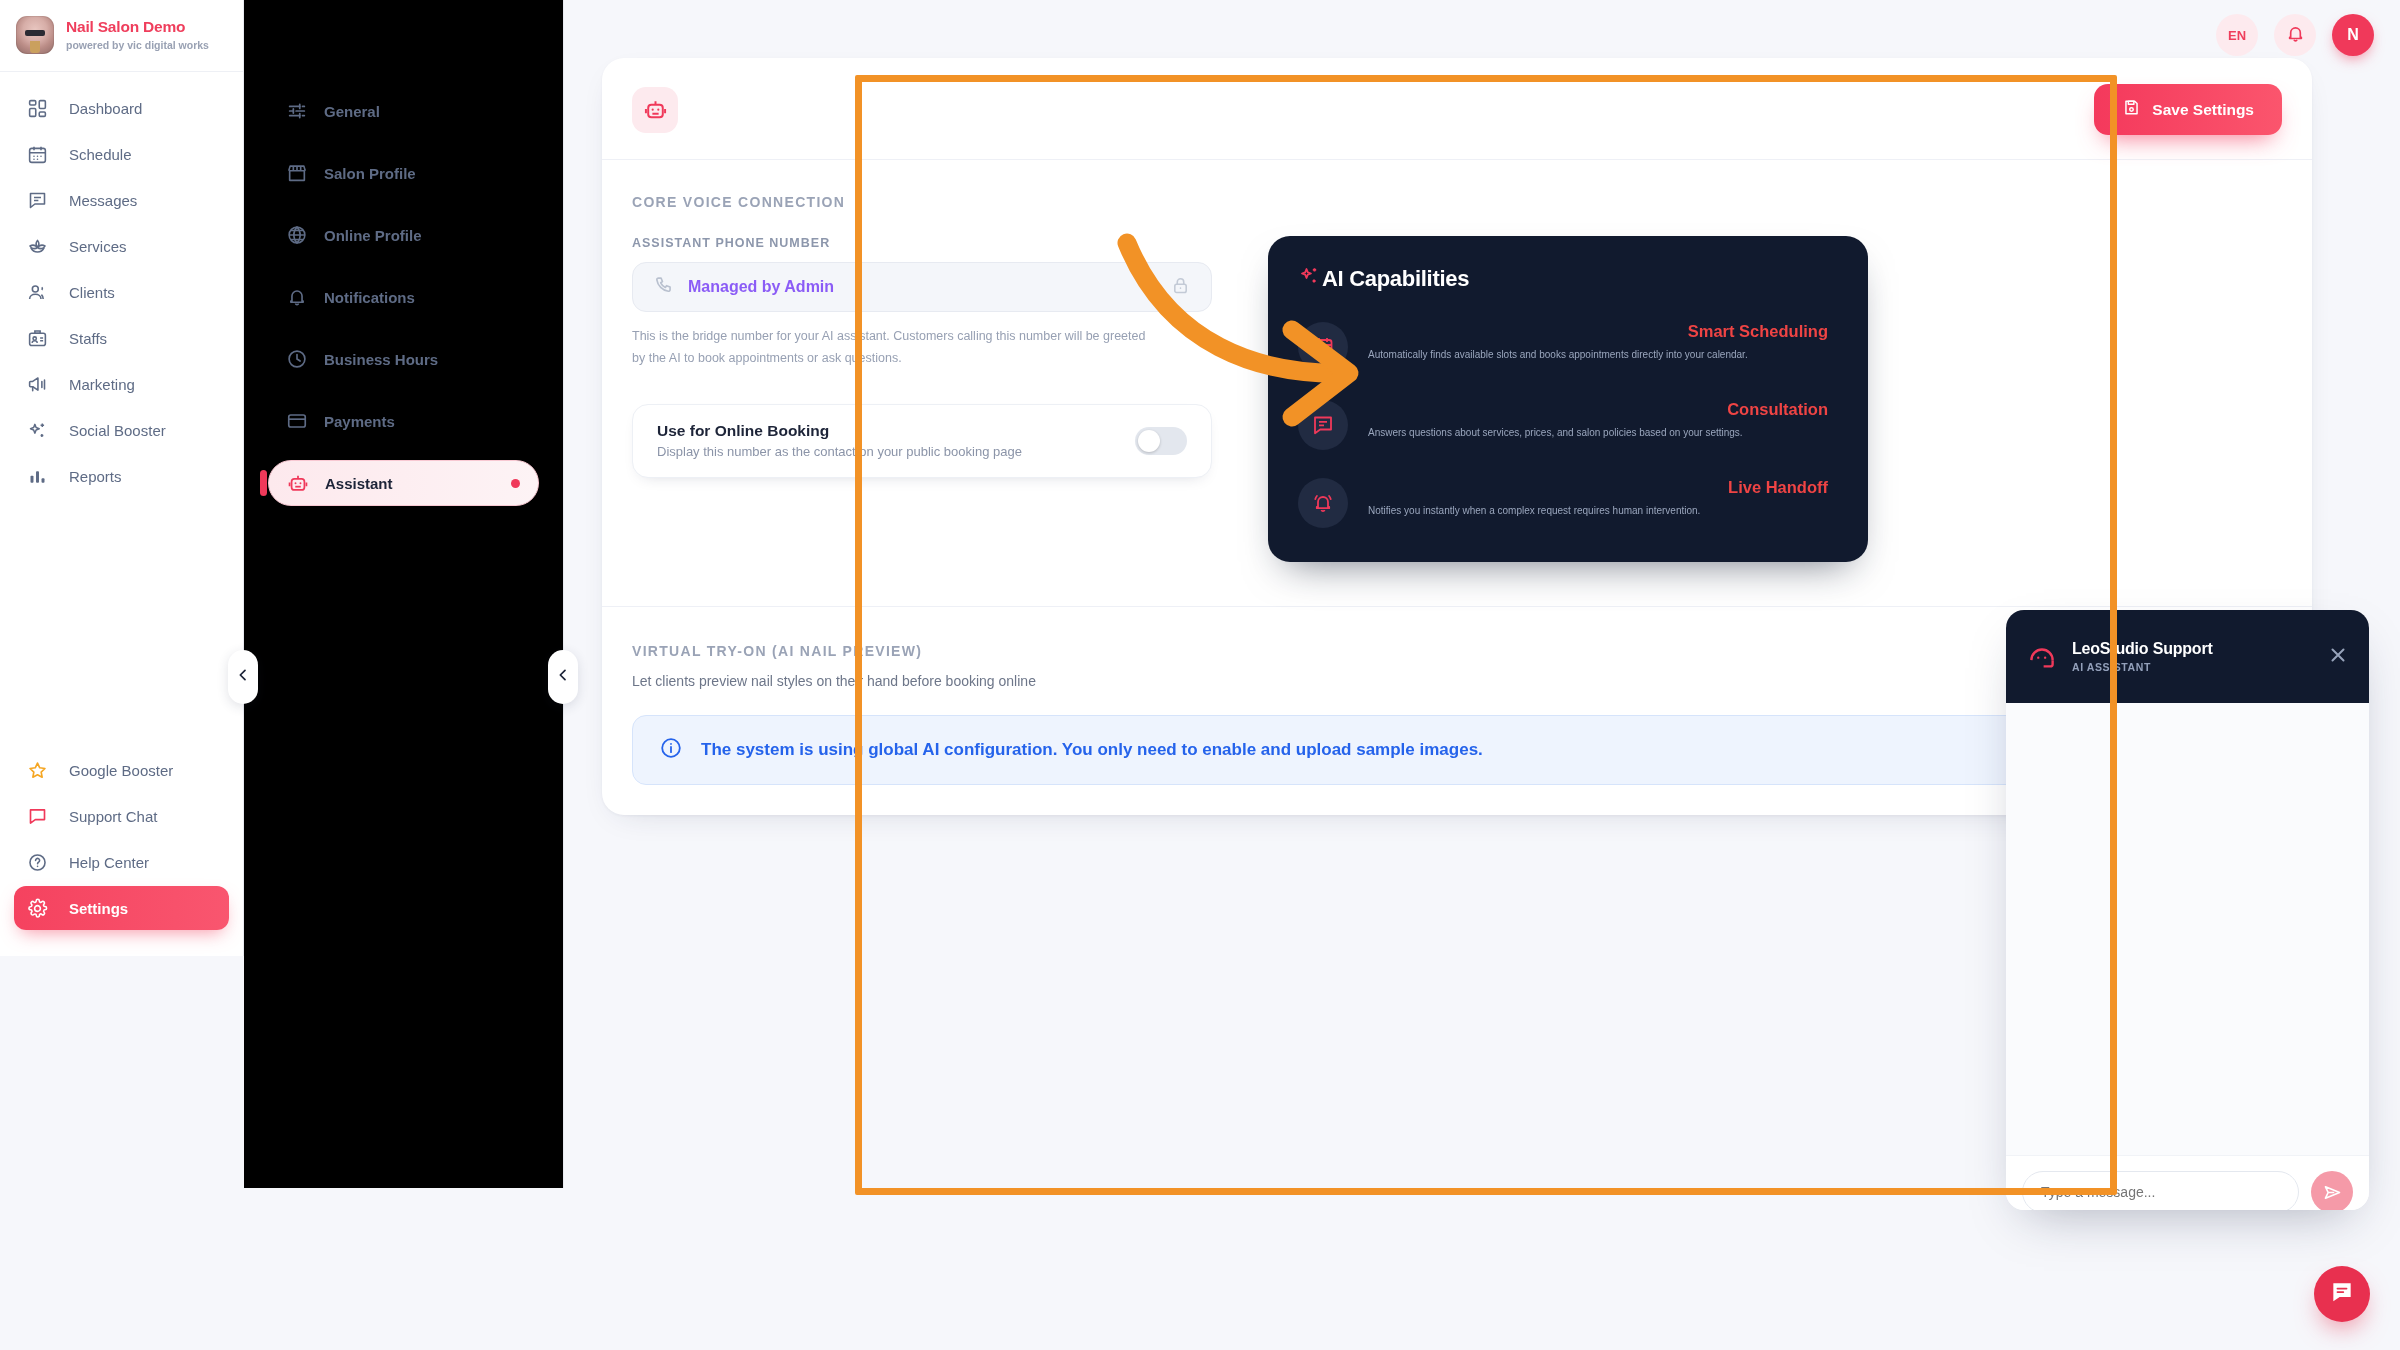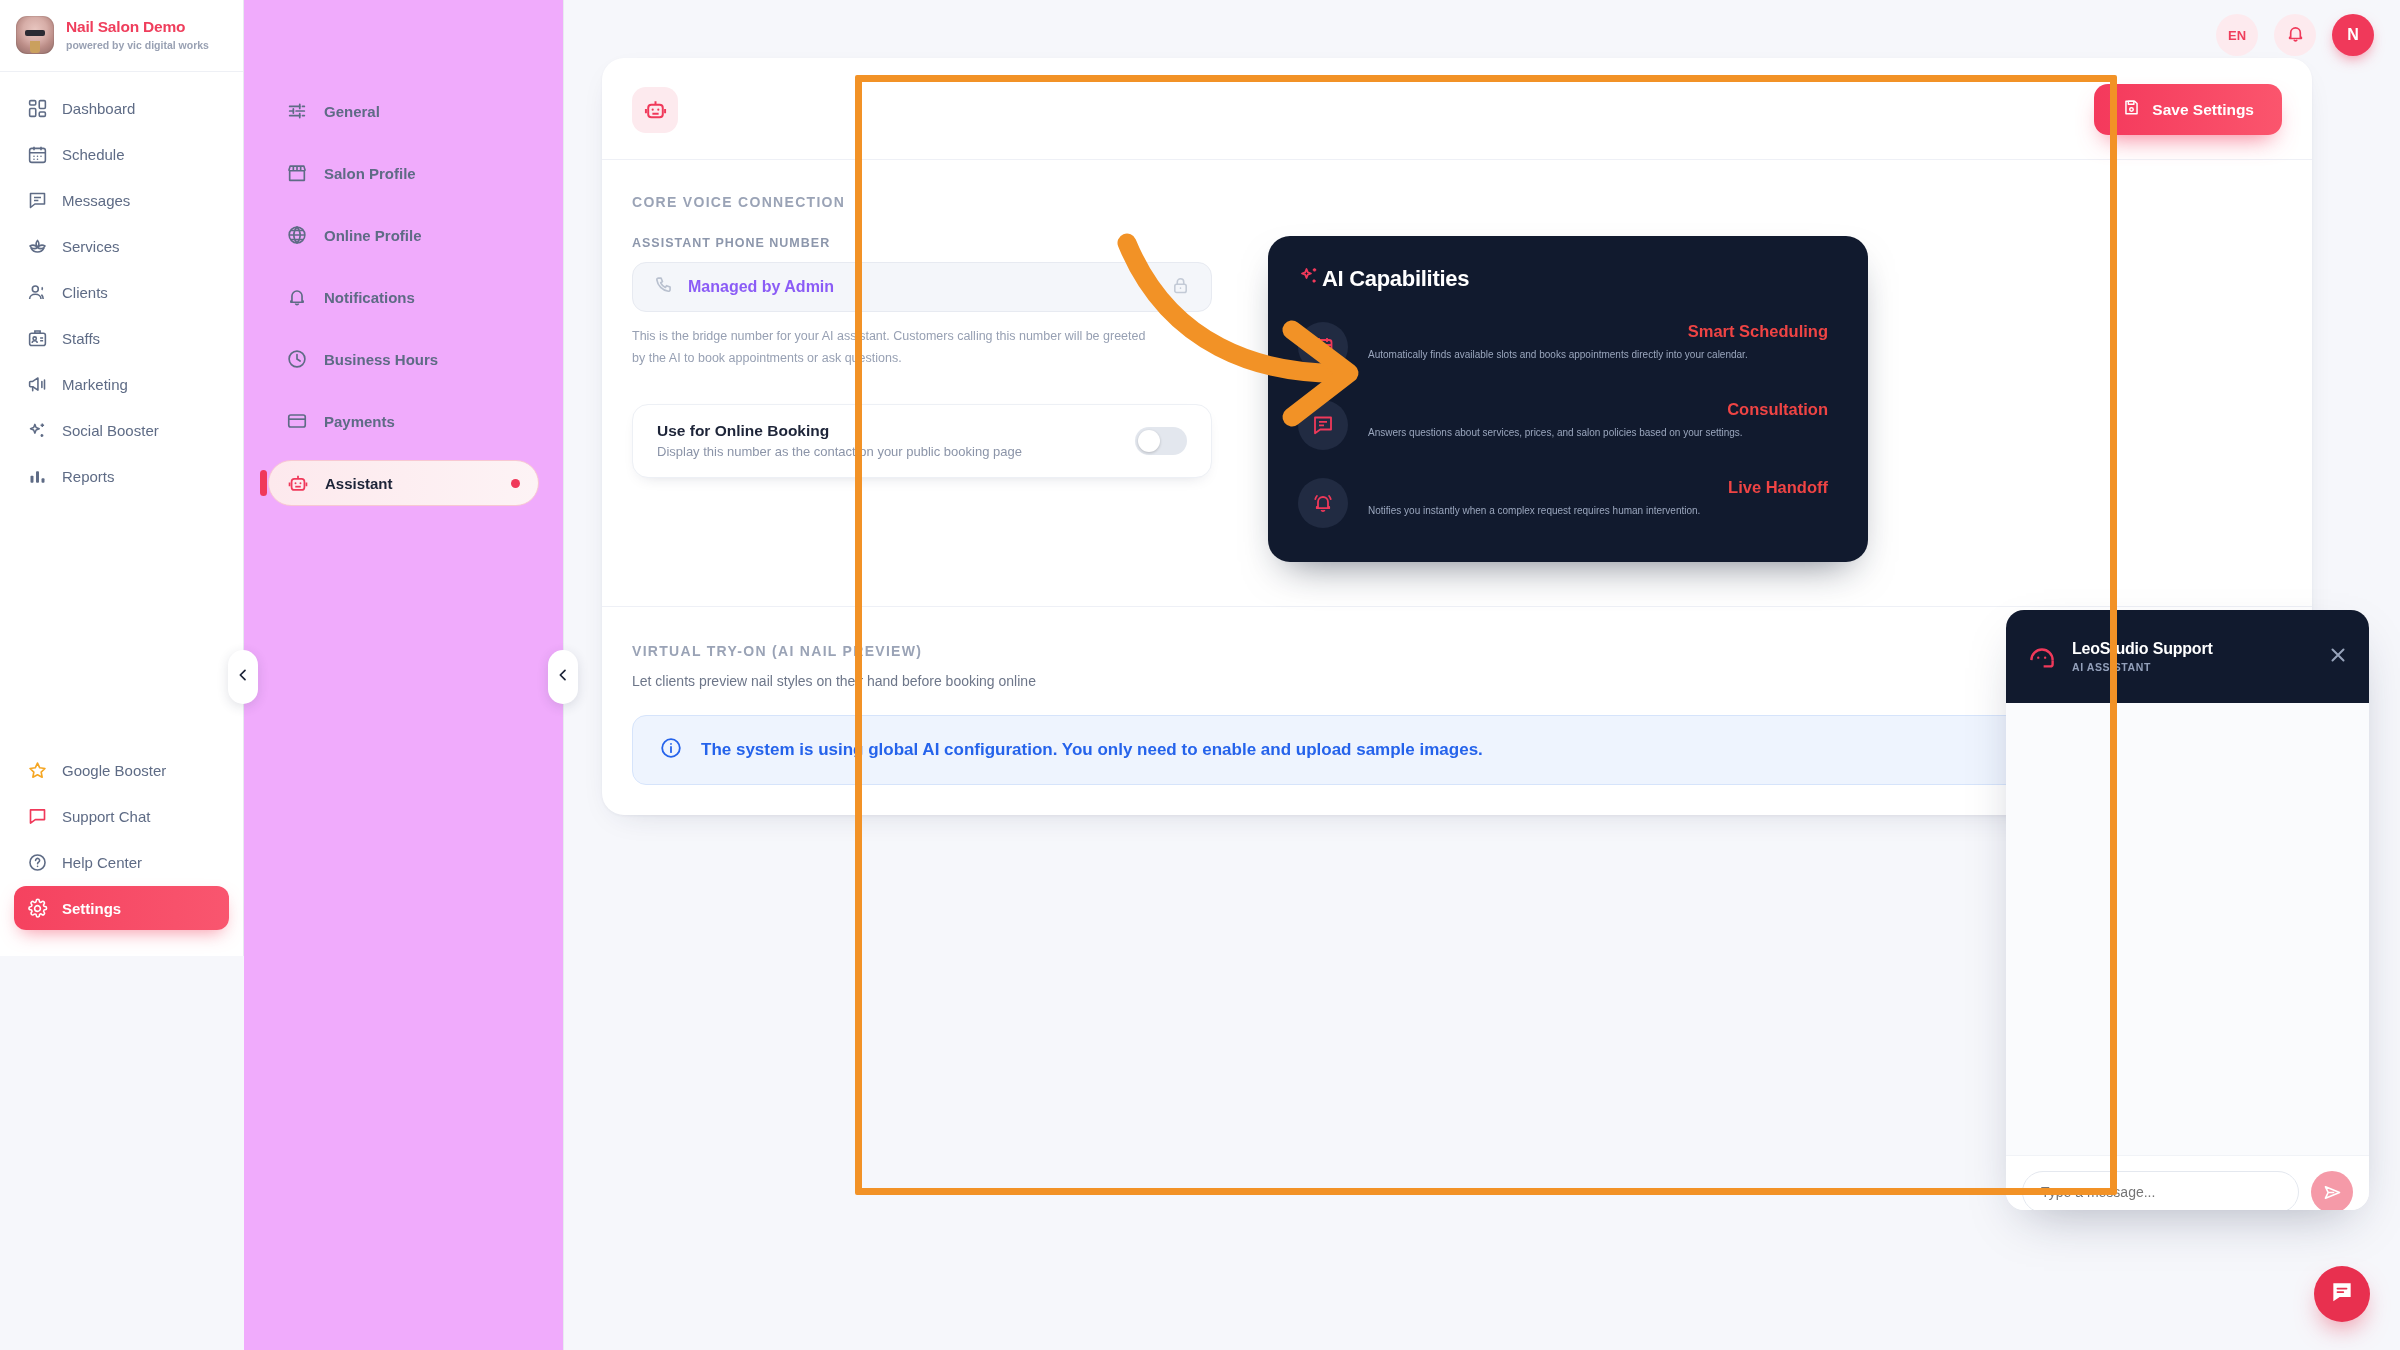--- a/index.html
+++ b/index.html
@@ -38,36 +38,36 @@
     content:''; position:absolute; left:14px; top:25px; width:10px; height:12px;
     background:#caa05e; border-radius: 0 0 3px 3px;
   }
   .brand-text { display: flex; flex-direction: column; line-height: 1.15; }
   .brand-title { font-size: 15.5px; font-weight: 700; color: #ef3e5c; letter-spacing: -.2px; }
   .brand-sub { font-size: 10.5px; color: #99a1b3; font-weight: 600; margin-top: 3px; }
 
   .nav { padding: 14px 14px 0 14px; display: flex; flex-direction: column; gap: 2px; }
   .nav-bottom { margin-top: auto; padding: 0 14px 26px 14px; display: flex; flex-direction: column; gap: 2px; }
   .nav-item {
-    display: flex; align-items: center; gap: 14px;
+    display: flex; align-items: center; gap: 21px;
     padding: 10px 12px; border-radius: 12px; cursor: pointer;
     color: #5e6b85; font-size: 15px; font-weight: 500; height: 44px;
   }
   .nav-item .ic { width: 22px; height: 22px; flex: 0 0 22px; display: flex; align-items: center; justify-content: center; }
   .nav-item .ic svg { width: 21px; height: 21px; display: block; }
   .nav-item.active-pill {
     background: linear-gradient(90deg, #f5425f 0%, #f9566f 100%);
     color: #ffffff; font-weight: 700;
     box-shadow: 0 8px 18px -6px rgba(243,63,94,.55);
   }
   .nav-item.active-pill .ic svg { stroke: #ffffff; }
 
   
   .subnav {
-    width: 320px; flex: 0 0 320px; height: 1350px; background: #f0abfc;
+    width: 320px; flex: 0 0 320px; height: 1188px; background: #000000;
     border-right: 1px solid #e8eaf0; padding: 88px 24px 0 24px;
     position: relative; z-index: 4;
   }
   .subnav-item {
     display: flex; align-items: center; gap: 16px;
     padding: 11px 18px; border-radius: 999px; cursor: pointer;
     color: #5e6b85; font-size: 15px; font-weight: 600; height: 46px;
     margin-bottom: 16px; position: relative;
   }
   .subnav-item .ic { width: 22px; height: 22px; flex: 0 0 22px; }

